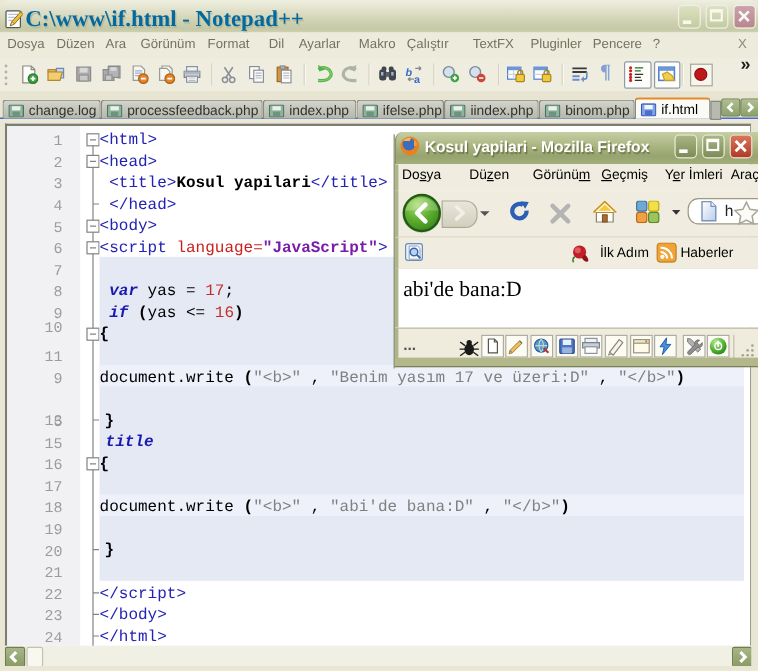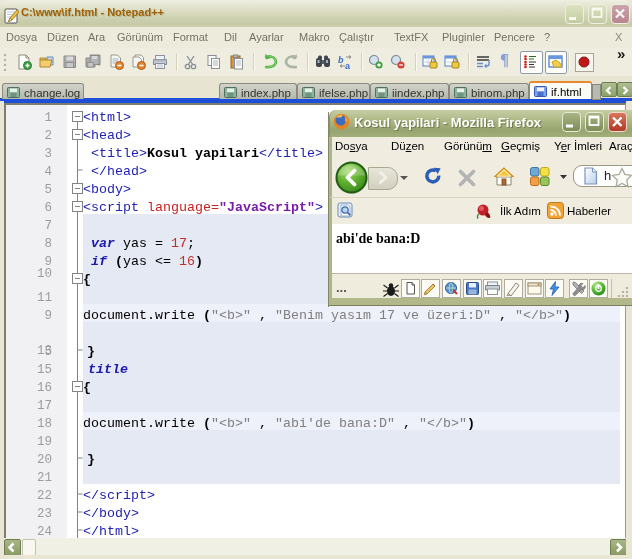--- a/index.html
+++ b/index.html
@@ -1,28 +1,28 @@
 <!DOCTYPE html>
 <html><head>
 <meta charset="utf-8">
 <style>
 html,body{margin:0;padding:0;}
 body{width:632px;height:559px;position:relative;overflow:hidden;background:#EBE8D7;font-family:"Liberation Sans",sans-serif;}
 .abs{position:absolute;}
 .mono{font-family:"Liberation Mono",monospace;font-size:13.3333px;line-height:18px;white-space:pre;}
 
 #titlebar{left:0;top:0;width:632px;height:27px;background:linear-gradient(#EFEFE1 0%,#E3E3CF 25%,#CDD0AE 70%,#C6C9A7 90%,#CFD2B2 100%);border-radius:8px 8px 0 0;}
-#npptitle{left:21px;top:6px;font-size:11px;font-weight:bold;color:#a16207;text-shadow:1px 1px 0 #B9BC9C;}
+#npptitle{left:21px;top:6px;font-size:19px;font-weight:bold;color:#0369a1;text-shadow:1px 1px 0 #B9BC9C;font-family:Liberation Serif, serif;}
 .capbtn{top:4px;width:17px;height:18px;border-radius:4px;border:1px solid #F0F0E2;overflow:hidden;}
 #menubar{left:0;top:27px;width:632px;height:21px;background:#EDEBDC;color:#737362;font-size:11px;}
 #menubar span{position:absolute;top:4px;}
 #toolbar{left:0;top:48px;width:632px;height:28px;background:#EFEDDF;border-bottom:1px solid #E6E3D0;}
 #toolbaricons{position:static;}
 .tsep{position:absolute;top:53px;width:1px;height:18px;background:#D4D2BE;border-right:1px solid #FBFAF2;}
-#tabbar{left:0;top:76px;width:632px;height:22px;background:#E7E4D2;border-bottom:7px solid #1d4ed8;}
+#tabbar{left:0;top:76px;width:632px;height:22px;background:#E7E4D2;border-bottom:1px solid #1d4ed8;}
 .tab{position:absolute;top:7px;height:15px;background:linear-gradient(#D2D4CB,#B4B7AB);border:1px solid #898A80;border-bottom:none;border-radius:3px 3px 0 0;color:#33332E;font-size:11.5px;}
 .tab .tlabel{position:absolute;left:21px;top:3px;}
 .tabicon{position:absolute;left:4px;top:3px;width:13px;height:11px;}
 #tabactive{background:#FBFBF6;border-top:2px solid #E8872B;height:16px;top:5px;color:#000;z-index:3;}
 
 #editorframe{left:4px;top:103px;width:619px;height:435px;border-left:2px solid #7E7E70;border-top:2px solid #7E7E70;border-right:1px solid #9A9A8E;background:#fff;}
 #nummargin{left:6px;top:105px;width:61px;height:433px;background:#F1F1F4;}
 #foldmargin{left:67px;top:105px;width:16px;height:433px;background:#FFFFFF;}
 .lnum{position:absolute;left:6px;width:46px;text-align:right;color:#9C9C9C;font-size:12.5px !important;}
 .cl{position:absolute;left:83px;color:#000;}
@@ -258,20 +258,28 @@
 </div>
 
 <div id="tabbar" class="abs">
 <div class="tab" style="left:2px;width:80px">
       <svg class="tabicon" viewBox="0 0 13 11">
         <rect x="0.5" y="0.5" width="12" height="10" rx="1" fill="#8FB49D" stroke="#4E6E5E"></rect>
         <rect x="3" y="1.5" width="7" height="3.5" fill="#E8F0EA"></rect>
         <rect x="3.5" y="6" width="6" height="4" fill="#6E9480"></rect>
       </svg>
       <span class="tlabel">change.log</span>
+    </div>
+<div class="tab" style="left:84px;width:133px">
+      <svg class="tabicon" viewBox="0 0 13 11">
+        <rect x="0.5" y="0.5" width="12" height="10" rx="1" fill="#8FB49D" stroke="#4E6E5E"></rect>
+        <rect x="3" y="1.5" width="7" height="3.5" fill="#E8F0EA"></rect>
+        <rect x="3.5" y="6" width="6" height="4" fill="#6E9480"></rect>
+      </svg>
+      <span class="tlabel">processfeedback.php</span>
     </div>
 <div class="tab" style="left:219px;width:76px">
       <svg class="tabicon" viewBox="0 0 13 11">
         <rect x="0.5" y="0.5" width="12" height="10" rx="1" fill="#8FB49D" stroke="#4E6E5E"></rect>
         <rect x="3" y="1.5" width="7" height="3.5" fill="#E8F0EA"></rect>
         <rect x="3.5" y="6" width="6" height="4" fill="#6E9480"></rect>
       </svg>
       <span class="tlabel">index.php</span>
     </div>
 <div class="tab" style="left:297px;width:71px">
@@ -507,21 +515,21 @@
     </svg>
 <span class="abs" style="left:168px;top:7px">İlk Adım</span>
 <svg class="abs" style="left:215px;top:4px" width="17" height="17">
       <rect x="0.5" y="0.5" width="16" height="16" rx="3" fill="#F0A438" stroke="#C07818"></rect>
       <circle cx="5" cy="12" r="1.8" fill="#fff"></circle>
       <path d="M3.5 8a5.5 5.5 0 015.5 5.5M3.5 4.5A9 9 0 0113 13.5" fill="none" stroke="#fff" stroke-width="1.8"></path>
     </svg>
 <span class="abs" style="left:235px;top:7px">Haberler</span>
 </div>
 <div id="ffcontent" class="abs">
-    <div class="abs" style="left:4px;top:7px;font-family:'Liberation Serif',serif;font-weight:bold;font-size:14px;">abi'de bana:D</div>
+    <div class="abs" style="left:4px;top:7px;font-family:'Liberation Serif',serif;font-weight:normal;font-size:18px;">abi'de bana:D</div>
   </div>
 <div id="ffbottom" class="abs">
 <span class="abs" style="left:4px;top:6px;font-size:13px;font-weight:bold;color:#555;">...</span>
 <svg class="abs" style="left:50px;top:7px" width="18" height="18">
       <ellipse cx="9" cy="10" rx="4" ry="5" fill="#1A1A1A"></ellipse>
       <circle cx="9" cy="4.5" r="2.2" fill="#1A1A1A"></circle>
       <g stroke="#1A1A1A" stroke-width="1.1" fill="none">
         <path d="M5.5 7L1.5 4M5.5 10H1M5.5 12.5l-4 3M12.5 7l4-3M12.5 10H17M12.5 12.5l4 3"></path>
       </g>
     </svg>

